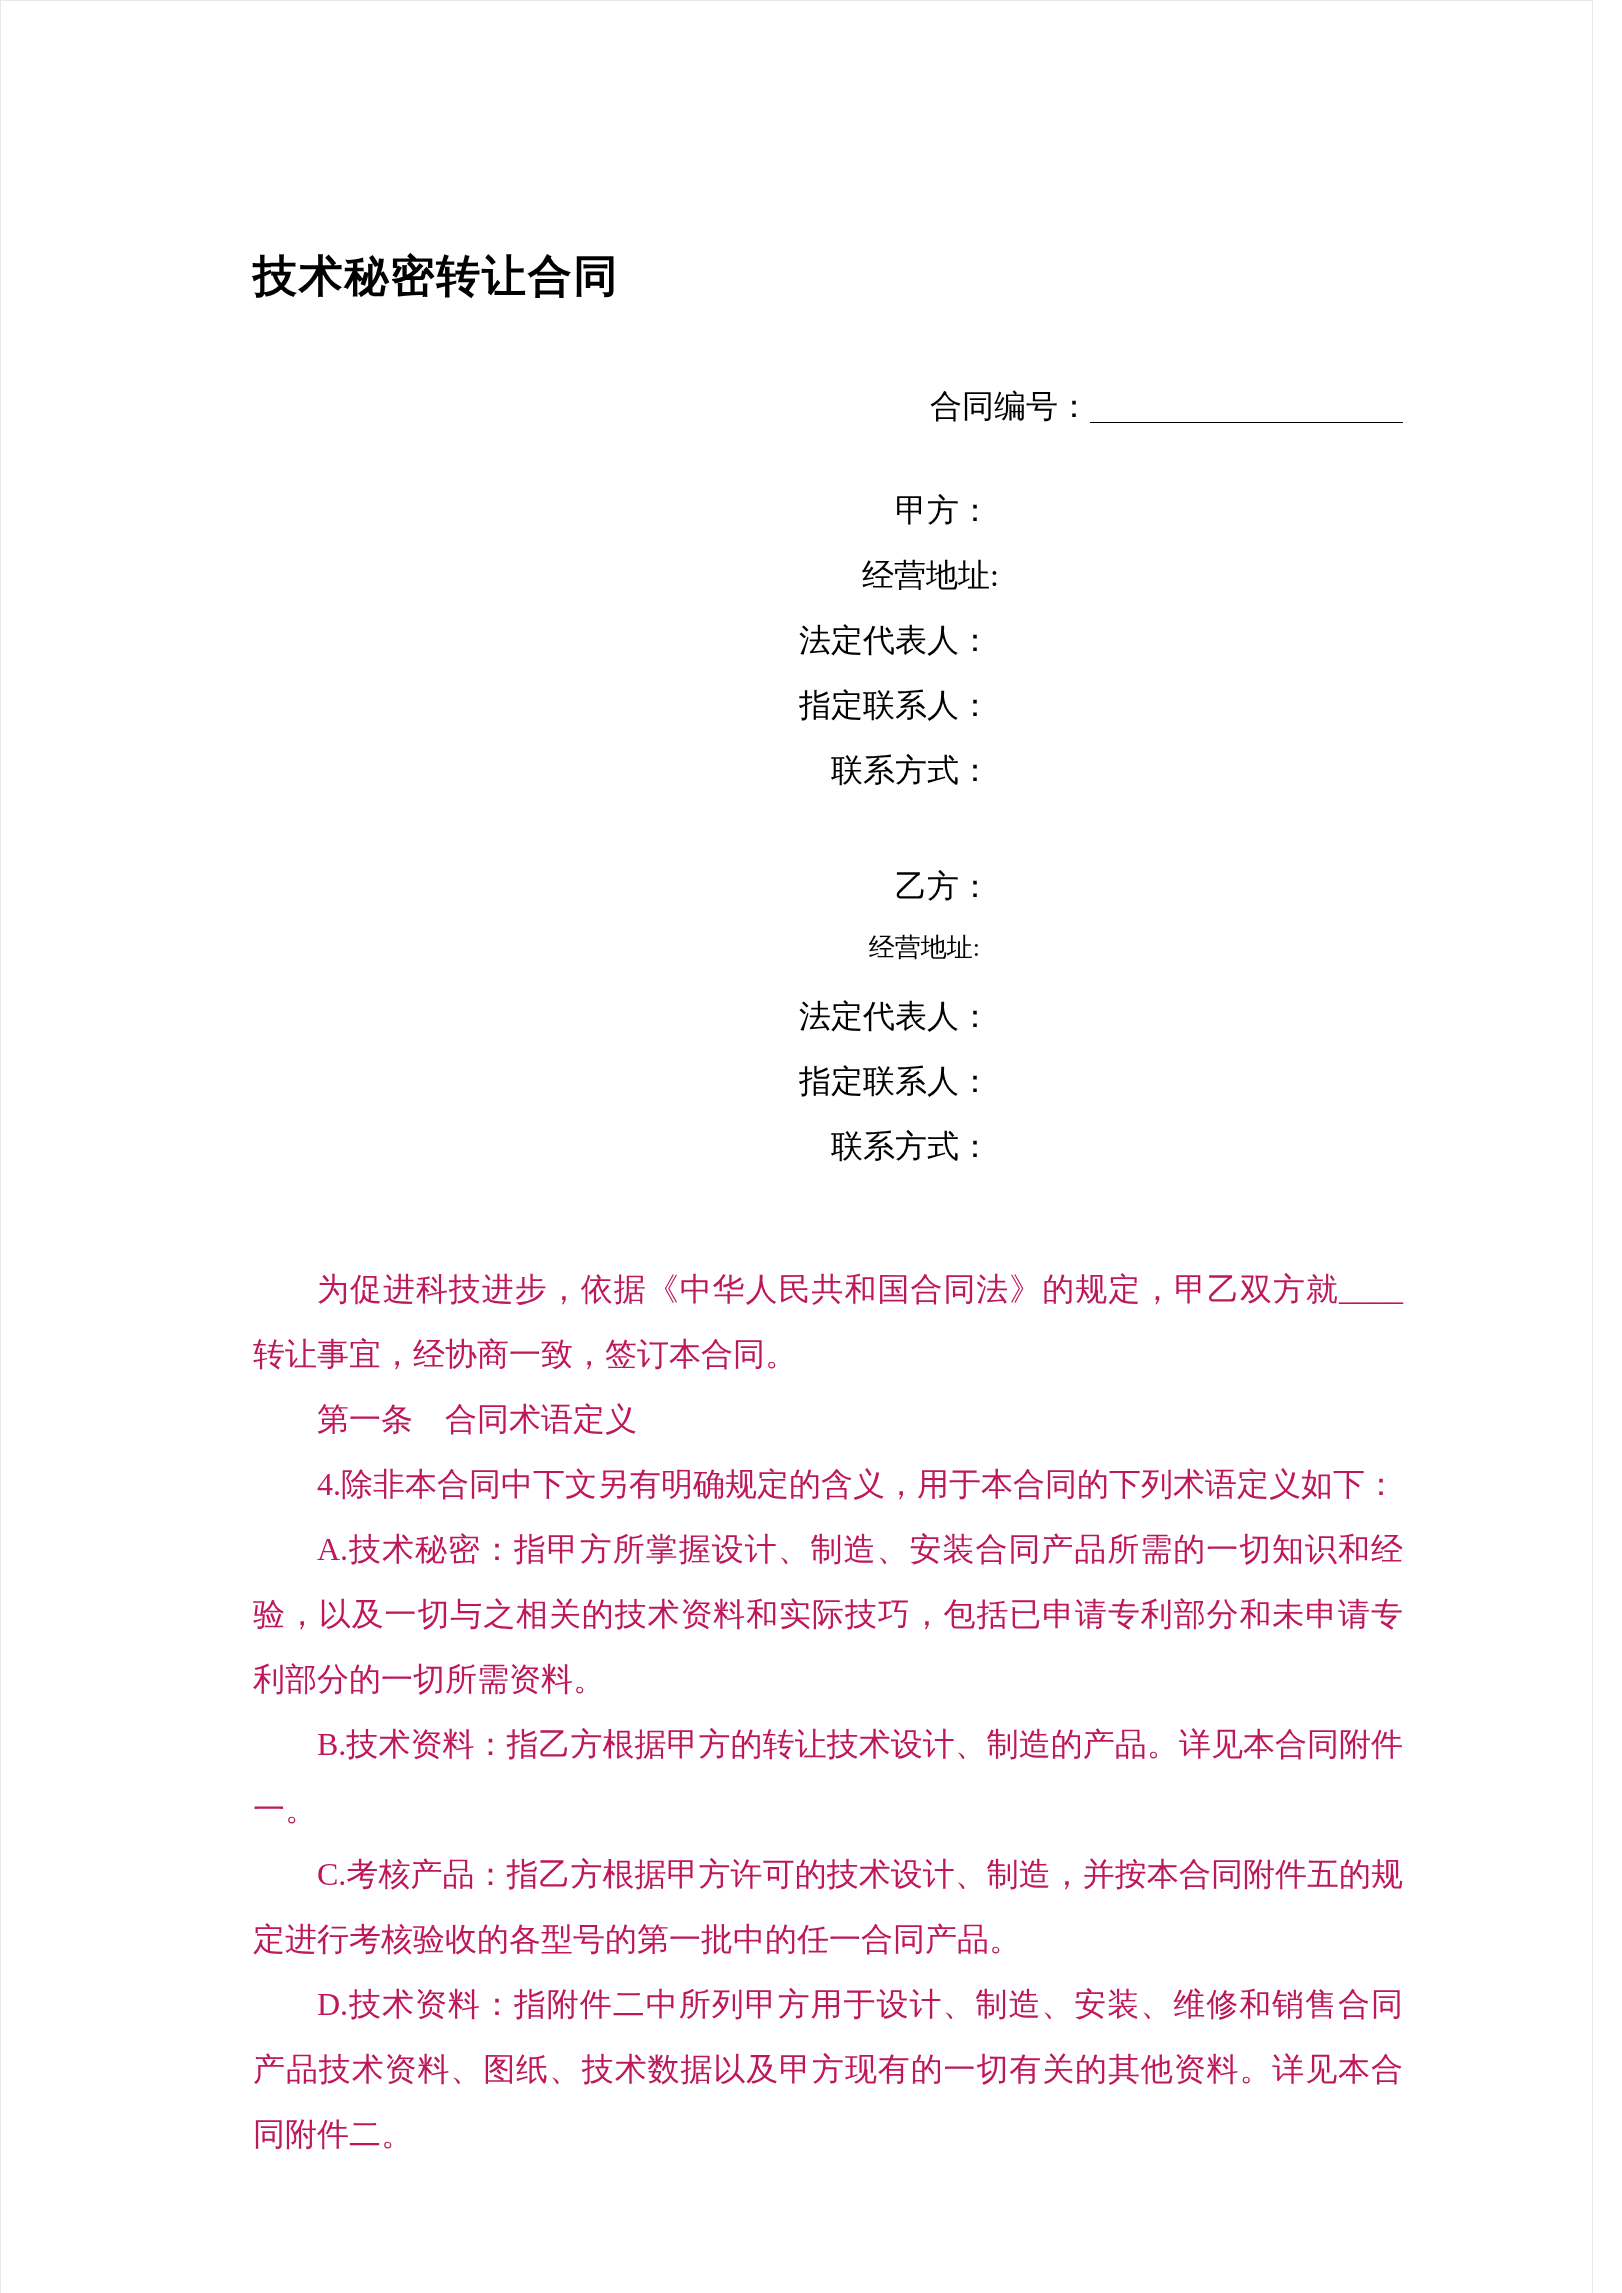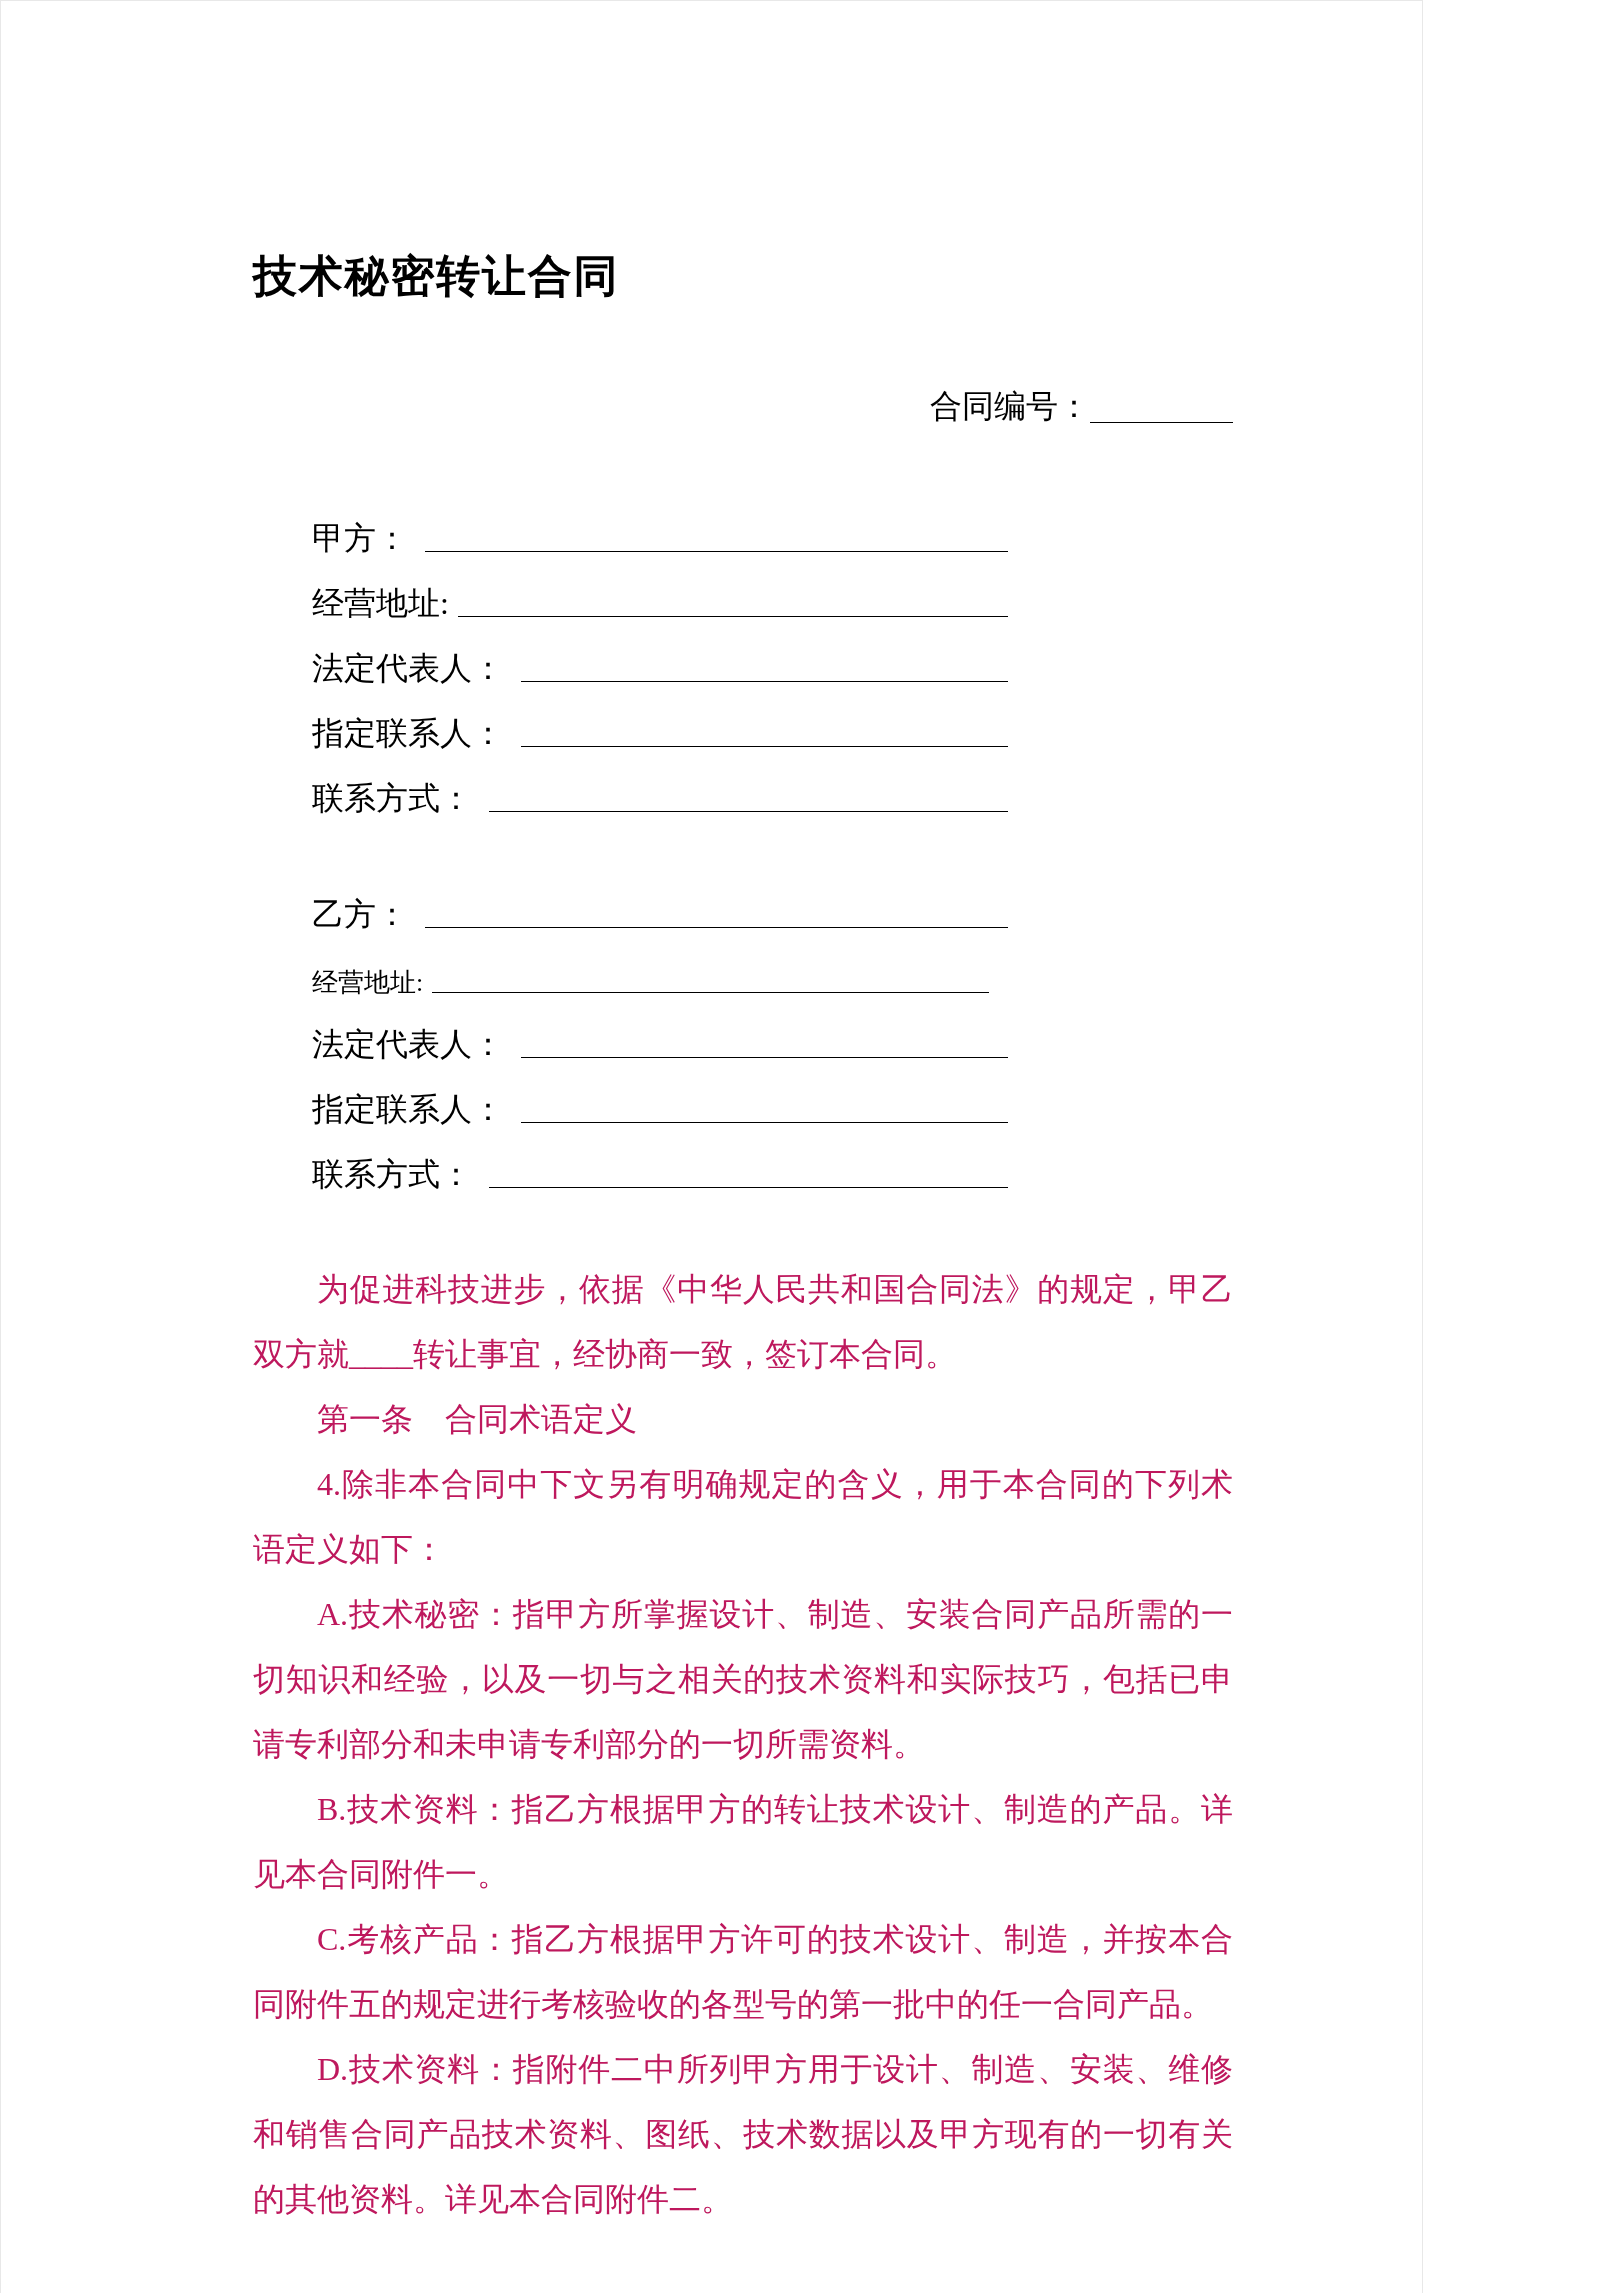--- a/index.html
+++ b/index.html
@@ -8,21 +8,21 @@
     background: #ffffff;
   }
   body {
     width: 1623px;
     height: 2294px;
     font-family: "Liberation Serif", "DejaVu Serif", serif;
     color: #000000;
     box-sizing: border-box;
   }
   .page {
-    width: 1423px;
+    width: 1593px;
     height: 2294px;
     box-sizing: border-box;
     padding: 247px 189px 0 252px;
     border: 0.9px solid #e8e8e8;
     background: #ffffff;
     overflow: hidden;
   }
   
   .doc-title {
     margin: 0;
@@ -56,20 +56,21 @@
   
   .party-a { margin-top: 64px; }
   .party-b { margin-top: 51px; }
   .frow {
     display: flex;
     align-items: flex-end;
     width: 696px;
     margin-left: 59px;
     height: 65px;
     box-sizing: border-box;
+    flex-direction: column;
   }
   .frow .flabel {
     font-size: 32px;
     line-height: 1.15;
     white-space: pre;
     padding-right: 9px;
   }
   .frow .uline {
     flex: 1;
     border-bottom: 1.8px solid #000;

